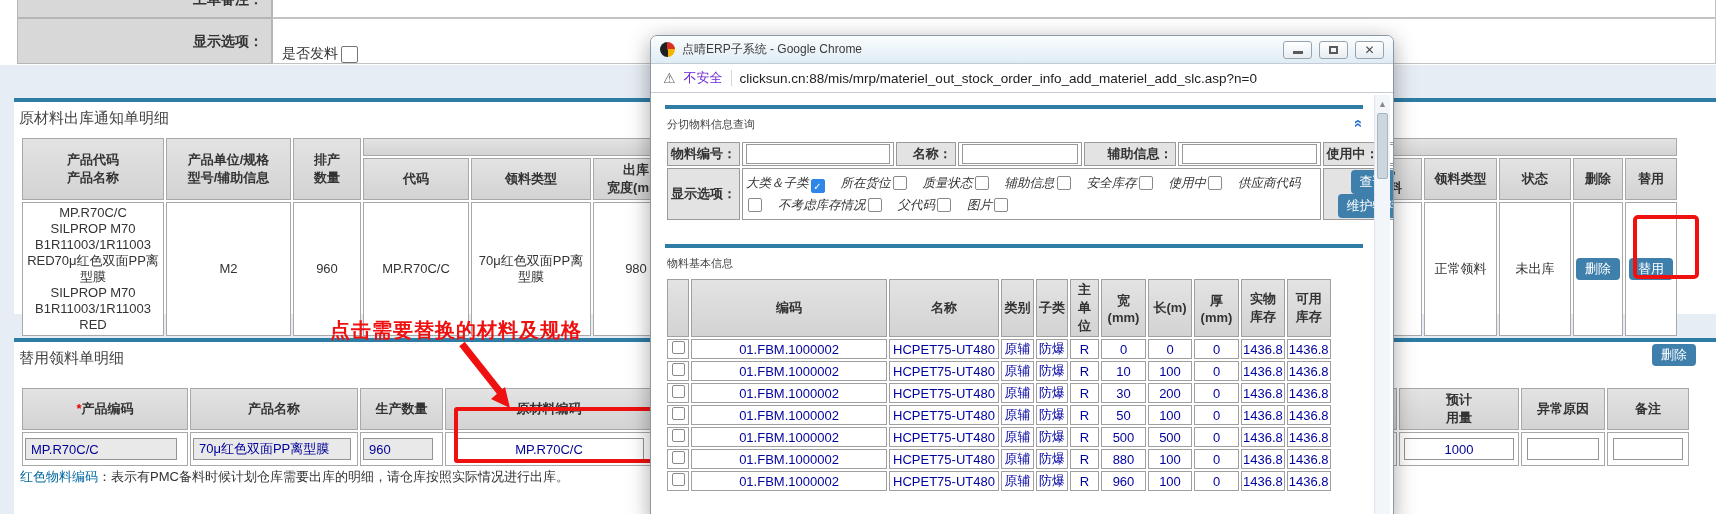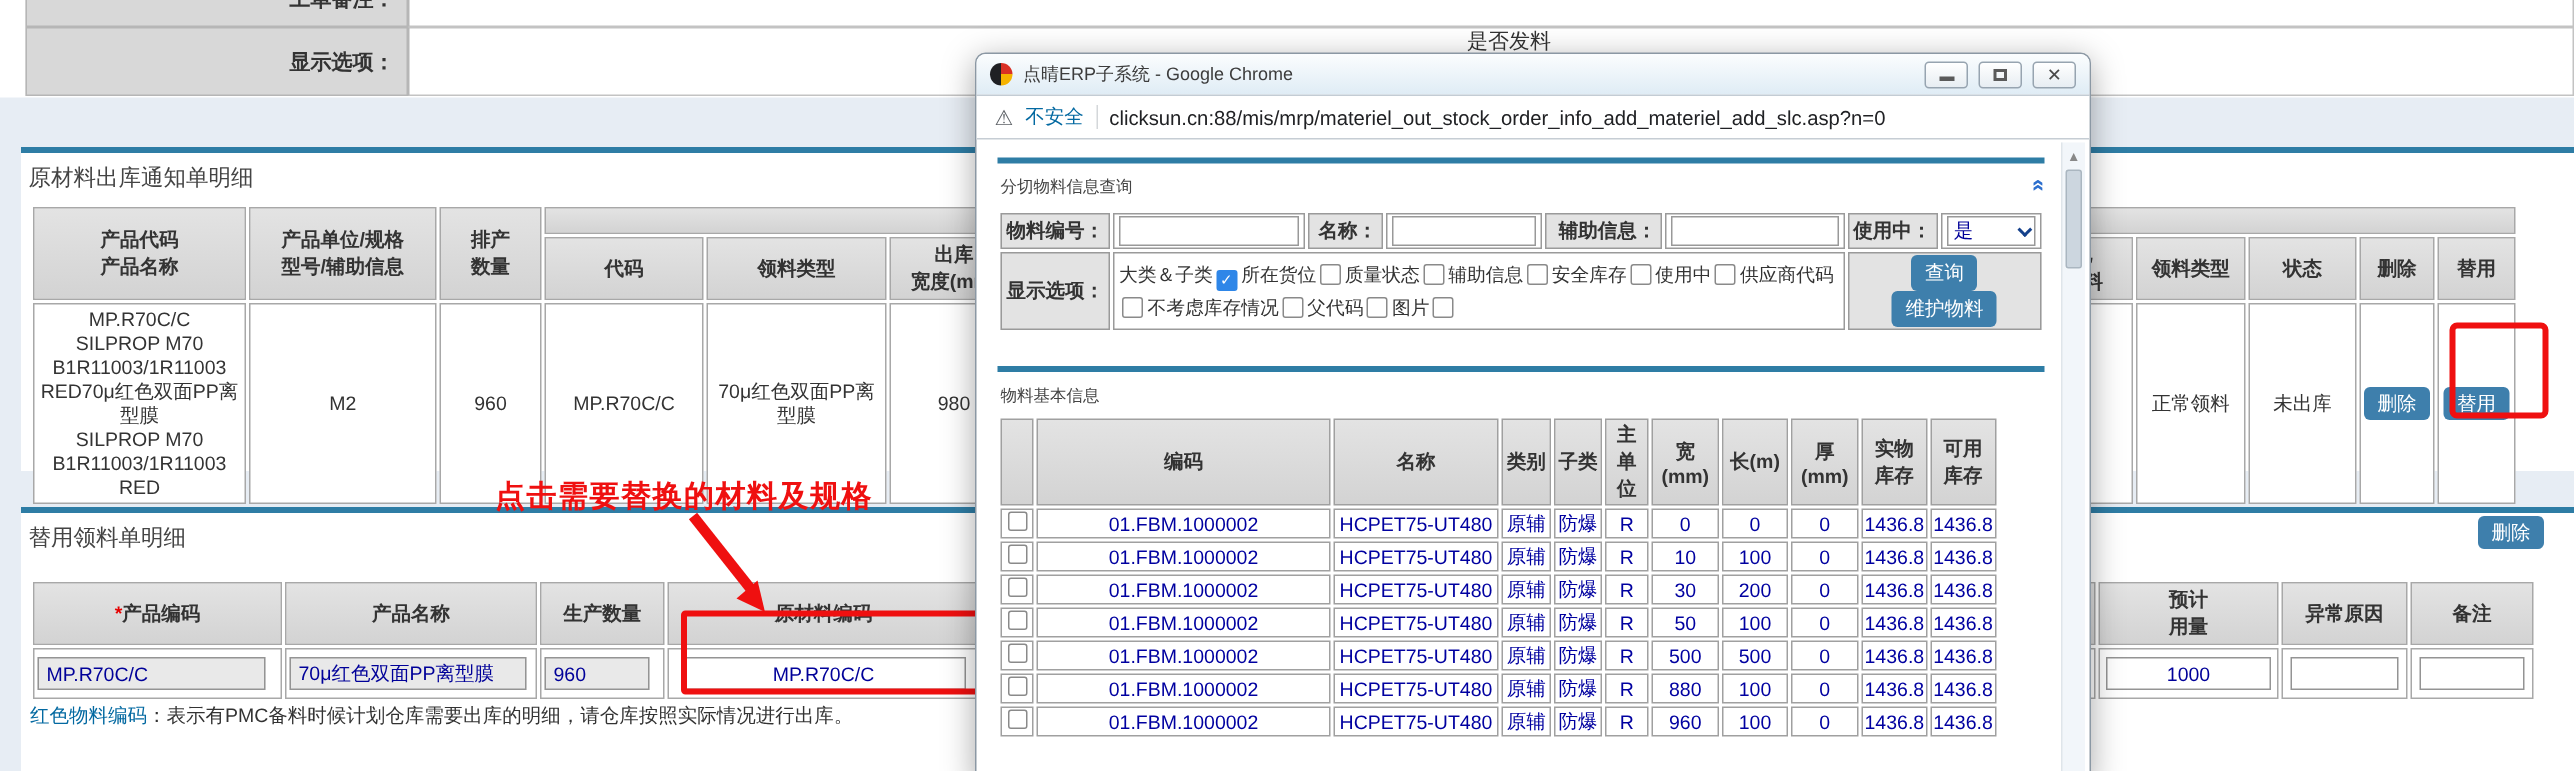--- a/index.html
+++ b/index.html
@@ -7,21 +7,21 @@
   .stage { position:relative; width:1716px; height:514px; background:#e7edf4; overflow:hidden; font-family:"Liberation Sans","DejaVu Sans",sans-serif; }
   .pre { white-space:pre-line; }
 
   
   .topform { position:absolute; left:0; top:0; width:100%; height:65px; background:#fff; }
   .tf-label { position:absolute; left:17px; width:255px; background:#d8d8d8; border:1px solid #b6b6b6; color:#333; font-size:14px; font-weight:bold; text-align:right; padding-right:8px; overflow:hidden; }
   .tf-value { position:absolute; left:272px; right:0; background:#fff; border:1px solid #c3c3c3; border-left:1px solid #b6b6b6; font-size:14px; color:#333; }
   .r1 { top:-1px; height:19px; }
   .r2 { top:18px; height:46px; }
   .tf-clip { display:block; margin-top:-9px; }
-  .tf-val-inner { display:flex; align-items:center; height:100%; padding-left:24px;flex-direction:column; }
+  .tf-val-inner { display:flex; align-items:flex-end; height:100%; padding-left:9px; }
   .pagecheckbox { display:inline-block; width:17px; height:17px; border:1px solid #757575; border-radius:2px; background:#fff; margin-left:3px; }
 
   
   .panel { position:absolute; left:14px; width:1702px; background:#fff; border-top:4px solid #2e7da5; }
   .panel1 { top:98px; height:216px; }
   .panel2 { top:338px; height:176px; }
   .sec-title { font-size:15px; color:#444; margin:7px 0 6px 5px; }
 
   
   table.grid { border-collapse:separate; border-spacing:2px; table-layout:fixed; }
@@ -61,21 +61,21 @@
   .titlebar { height:28px; background:linear-gradient(#fbfdfe,#dfecf5); display:flex; align-items:center; padding:0 9px; border-bottom:1px solid #c3ccd4; }
   .favicon { width:15px; height:15px; border-radius:50%; background:conic-gradient(#d93025 0 25%, #f6b300 25% 50%, #1f2023 50% 100%); margin-right:7px; flex:none; }
   .wtitle { font-size:12px; color:#3c3c3c; }
   .winbtns { margin-left:auto; display:flex; gap:7px; }
   .winbtn { width:29px; height:18px; border:1px solid #97a4b0; border-radius:3px; background:linear-gradient(#ffffff,#e7edf2); display:flex; align-items:center; justify-content:center; color:#555; font-size:11px; cursor:pointer; }
   .glyph-min { width:10px; height:3px; background:#5a5a5a; margin-top:6px; }
   .glyph-max { width:9px; height:8px; border:2px solid #5a5a5a; }
   .glyph-close { font-weight:bold; font-size:12px; color:#4a4a4a; }
   .urlbar { height:29px; background:#fff; border-bottom:1px solid #c6cdd4; display:flex; align-items:center; padding:0 12px; gap:8px; }
   .warn { font-size:14px; color:#5f6368; }
-  .sec-label { font-size:13px; color:#0369a1; }
+  .sec-label { font-size:13px; color:#6d28d9; }
   .urlsep { width:1px; height:16px; background:#d4d7da; }
   .urltext { font-size:13.5px; color:#202124; white-space:nowrap; }
   .pcontent { position:relative; padding:12px 30px 0 14px; height:429px; }
 
   .ppanel { border-top:4px solid #2e7da5; }
   .ppanel-m { margin-top:22px; }
   .ptitle-row { display:flex; align-items:flex-start; }
   .ptitle { font-size:11px; color:#444; margin:8px 0 6px 2px; }
   .collapse { margin-left:auto; margin-top:6px; color:#2c6fce; font-size:15px; font-weight:bold; transform:rotate(90deg); cursor:pointer; }
 
@@ -83,21 +83,21 @@
   table.qform td { border:1px solid #9a9a9a; font-size:13px; padding:1px 3px; height:24px; vertical-align:middle; }
   td.ql { background:#e3e3e3; color:#333; font-weight:bold; text-align:right; white-space:nowrap; }
   td.qv { background:#fff; }
   td.qbtns { background:#e3e3e3; text-align:center; }
   .qin { width:100%; height:20px; border:1px solid #999; font-size:13px; color:#000099; padding:0 3px; font-family:inherit; }
   .sel { display:flex; align-items:center; justify-content:space-between; height:20px; border:1px solid #999; padding:0 4px; font-size:13px; color:#000099; background:#fff; cursor:pointer; }
   .chev { width:7px; height:7px; border-right:2px solid #15418c; border-bottom:2px solid #15418c; transform:rotate(45deg) translateY(-2px); flex:none; }
   .specwrap { position:relative; }
   .clearx { position:absolute; right:3px; top:3px; width:14px; height:14px; background:#e23b30; border:1px solid #f49a94; border-radius:2px; color:#fff; font-size:9px; line-height:12px; text-align:center; cursor:pointer; }
   .cbline { white-space:nowrap; line-height:22px; font-size:12.5px; color:#333; }
-  .cbi { display:inline-block; margin-right:3px; }
+  .cbi { display:inline-block; margin-right:16px;font-style:italic; }
   .cbox { display:inline-block; width:14px; height:14px; border:1px solid #8a8a8a; border-radius:2px; background:#fff; vertical-align:-3px; margin-left:2px; text-align:center; line-height:13px; font-size:10px; cursor:pointer; }
   .cbox.on { background:#2e86e8; border-color:#2e86e8; color:#fff; font-weight:bold; }
   .qbtn { margin:0 3px; padding:4px 9px; }
 
   table.mat { border-collapse:separate; border-spacing:2px; table-layout:fixed; margin-top:0; }
   table.mat th { border:1px solid #a0a0a0; background:linear-gradient(#e3e3e3,#d3d3d3); color:#333; font-size:13px; font-weight:bold; text-align:center; padding:1px; height:34px; }
   table.mat td { border:1px solid #a0a0a0; background:#fff; font-size:13px; color:#0000a0; text-align:center; height:19px; padding:0 1px; white-space:nowrap; overflow:hidden; }
   td.clipL { text-align:left; }
   .pcheck { display:inline-block; width:13px; height:13px; border:1px solid #8a8a8a; border-radius:2px; background:#fff; cursor:pointer; }
 

